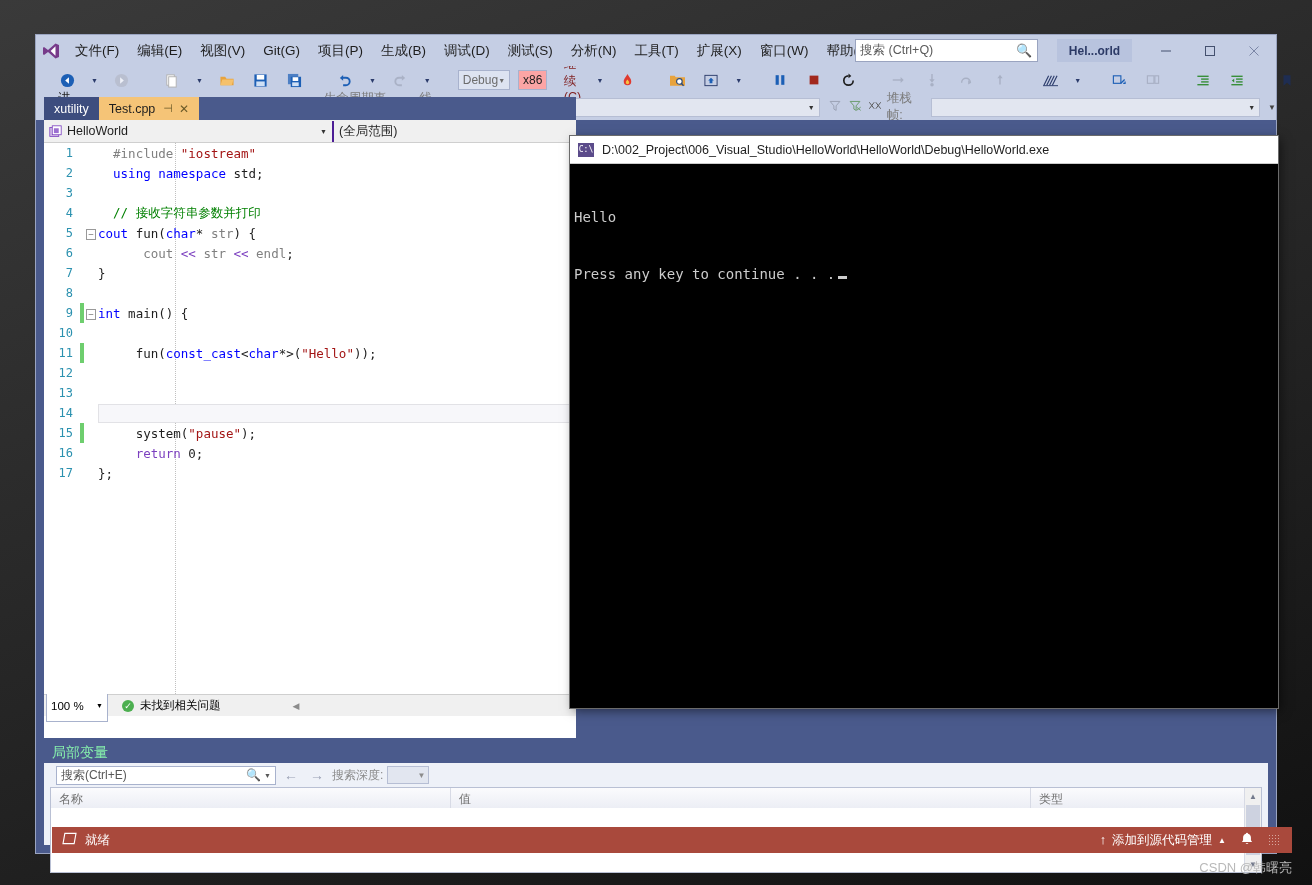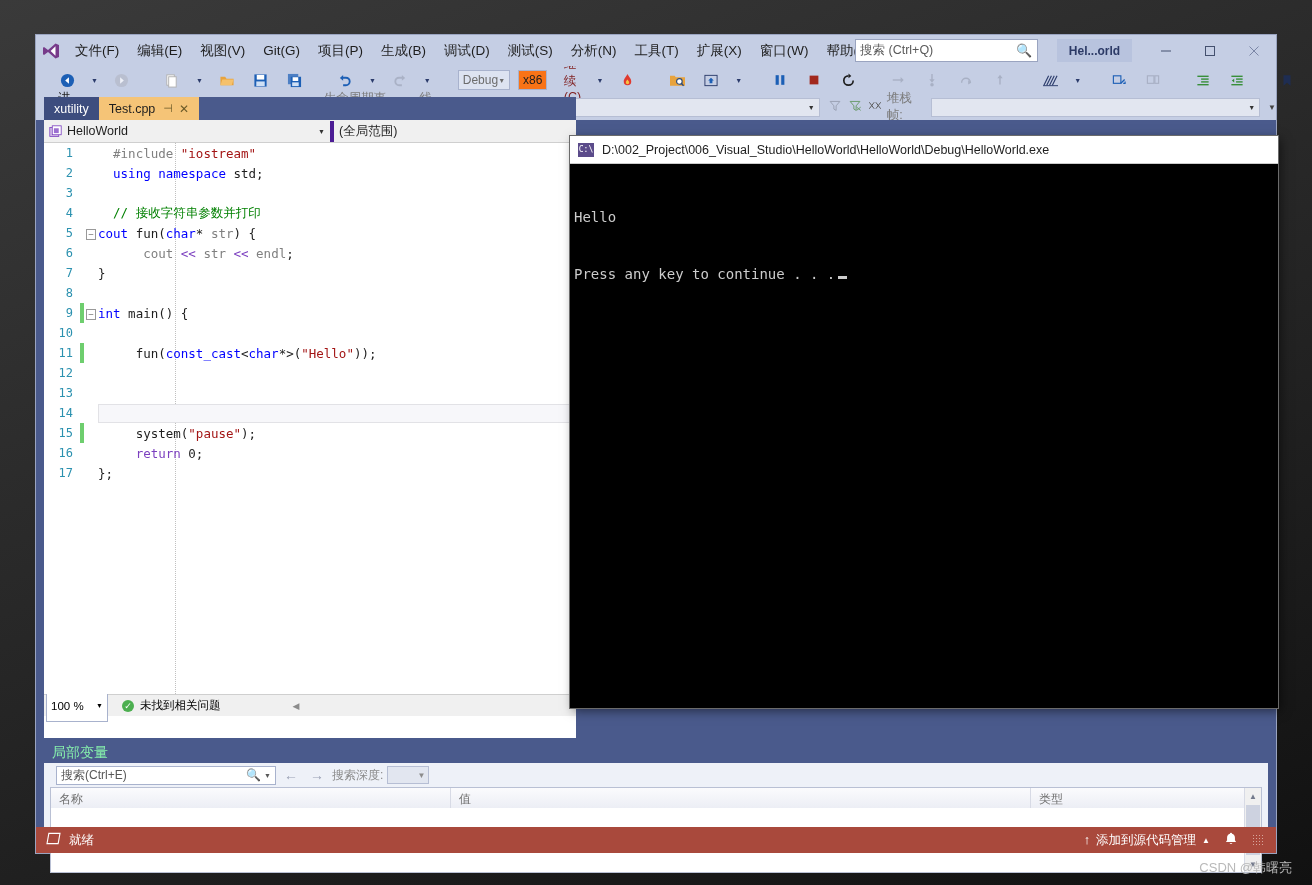--- a/index.html
+++ b/index.html
@@ -56,21 +56,21 @@
   
   .editor-pane{position:absolute;left:8px;top:0;width:532px;height:618px;background:#fff;}
   .tabrow{position:relative;height:23px;background:#4a5a8c;display:flex;align-items:flex-end;}
   .tab{height:23px;display:flex;align-items:center;padding:0 10px;font-size:12.5px;
        color:#fff;background:#3d4d7e;}
   .tab.active{background:#f5c477;color:#1e1e1e;}
   .tab .pin{font-size:11px;margin-left:8px;color:#6b5a28;}
   .tab .x{font-size:12px;margin-left:6px;color:#6b5a28;}
   .navrow{height:22px;background:#f0f0f0;border-bottom:1px solid #cfcfcf;display:flex;align-items:center;}
   .navcombo{height:21px;display:flex;align-items:center;font-size:12.5px;color:#1e1e1e;
-            padding:0 5px;border-right:4px solid #4c1d95;box-sizing:border-box;}
+            padding:0 5px;border-right:2px solid #4c1d95;box-sizing:border-box;}
   .navcombo .ca{font-size:7px;margin-left:auto;padding-left:8px;color:#333;}
   .code{position:relative;background:#fff;height:551px;overflow:hidden;font-family:"DejaVu Sans Mono","Liberation Mono",monospace;font-size:12.5px;}
   .cline{position:relative;height:20px;display:flex;align-items:center;}
   .gut{width:36px;text-align:right;padding-right:7px;color:#2b91af;font-size:12px;box-sizing:border-box;}
   .chg{width:4px;height:20px;}
   .chg.g{background:#6ece6e;}
   .fold{width:14px;text-align:center;color:#7a7a7a;font-size:11px;}
   .ctext{white-space:pre;color:#1e1e1e;}
   .kw{color:#0000ff;}.kw2{color:#7b3fbf;}.str{color:#a31515;}.cmt{color:#008000;}
   .pre{color:#808080;}.id{color:#1e1e1e;}.gray{color:#808080;}
@@ -93,21 +93,21 @@
   .depthsel{width:42px;height:18px;background:#e2e6f0;border:1px solid #b6bed4;display:flex;align-items:center;
             justify-content:flex-end;padding-right:3px;font-size:8px;color:#8b8b8b;box-sizing:border-box;}
   .grid{position:relative;margin:0 6px;height:86px;background:#fff;border:1px solid #b9c0d4;box-sizing:border-box;}
   .grid-hdr{height:20px;background:linear-gradient(#fbfbfd,#eceef5);display:flex;font-size:12px;color:#6f6f6f;}
   .gcell{padding:3px 8px;border-right:1px solid #d7dae5;box-sizing:border-box;}
   .vscroll{position:absolute;right:0;top:0;width:16px;bottom:0;background:#f0f0f0;border-left:1px solid #d7dae5;}
   .vthumb{position:absolute;left:1px;right:1px;top:17px;bottom:17px;background:#cdd2e0;}
   .sarrow{position:absolute;left:0;right:0;height:16px;display:flex;align-items:center;justify-content:center;font-size:8px;color:#737a8c;}
 
   
-  .statusbar{position:absolute;left:0;bottom:0;width:1240px;height:26px;background:#a9493c;
+  .statusbar{position:absolute;left:16px;bottom:0;width:1240px;height:26px;background:#a9493c;
              display:flex;align-items:center;color:#fff;font-size:12.5px;}
   .sb-left{display:flex;align-items:center;gap:8px;padding-left:10px;}
   .sb-right{margin-left:auto;display:flex;align-items:center;gap:14px;padding-right:12px;}
   .sb-grip{width:12px;height:12px;background-image:radial-gradient(#d7a79e 38%,transparent 40%);background-size:3px 3px;}
 
   
   .console{position:absolute;left:570px;top:136px;width:708px;height:572px;background:#000;
            box-shadow:0 0 0 1px #6b6b6b, 3px 3px 10px rgba(0,0,0,.5);}
   .console-title{height:27px;background:#fff;display:flex;align-items:center;padding-left:8px;gap:8px;
                  border-bottom:1px solid #ccc;}
@@ -232,21 +232,21 @@
             <path d="M11 5 H7 a4 4 0 0 0 0 8 H10" fill="none" stroke="#aab2c6" stroke-width="2"></path>
             <path d="M10 2 L13.5 5.2 L10 8.2 Z" fill="#aab2c6"></path>
           </svg>
       </div>
       <div class="tcaret">▼</div>
       <div class="tsep"></div>
       <div class="tcombo" style="width:68px">
         <span>Debug</span>
         <span class="ca" style="margin-left:auto;font-size:7px">▼</span>
       </div>
-      <div class="tcombo" style="width:108px;color:#1e1e1e;background:#f97316">
+      <div class="tcombo" style="width:108px;color:#1e1e1e;background:#fca5a5">
         <span>x86</span>
       </div>
       <div class="tbtn" style="gap:4px;padding:0 4px">
         <svg width="13" height="13" viewBox="0 0 16 16">
             <path d="M4 2.5 L13 8 L4 13.5 Z" fill="#9fb0cc"></path>
           </svg>
         <span class="tlabel">继续(C)</span>
       </div>
       <div class="tcaret">▼</div>
       <div class="tbtn">

